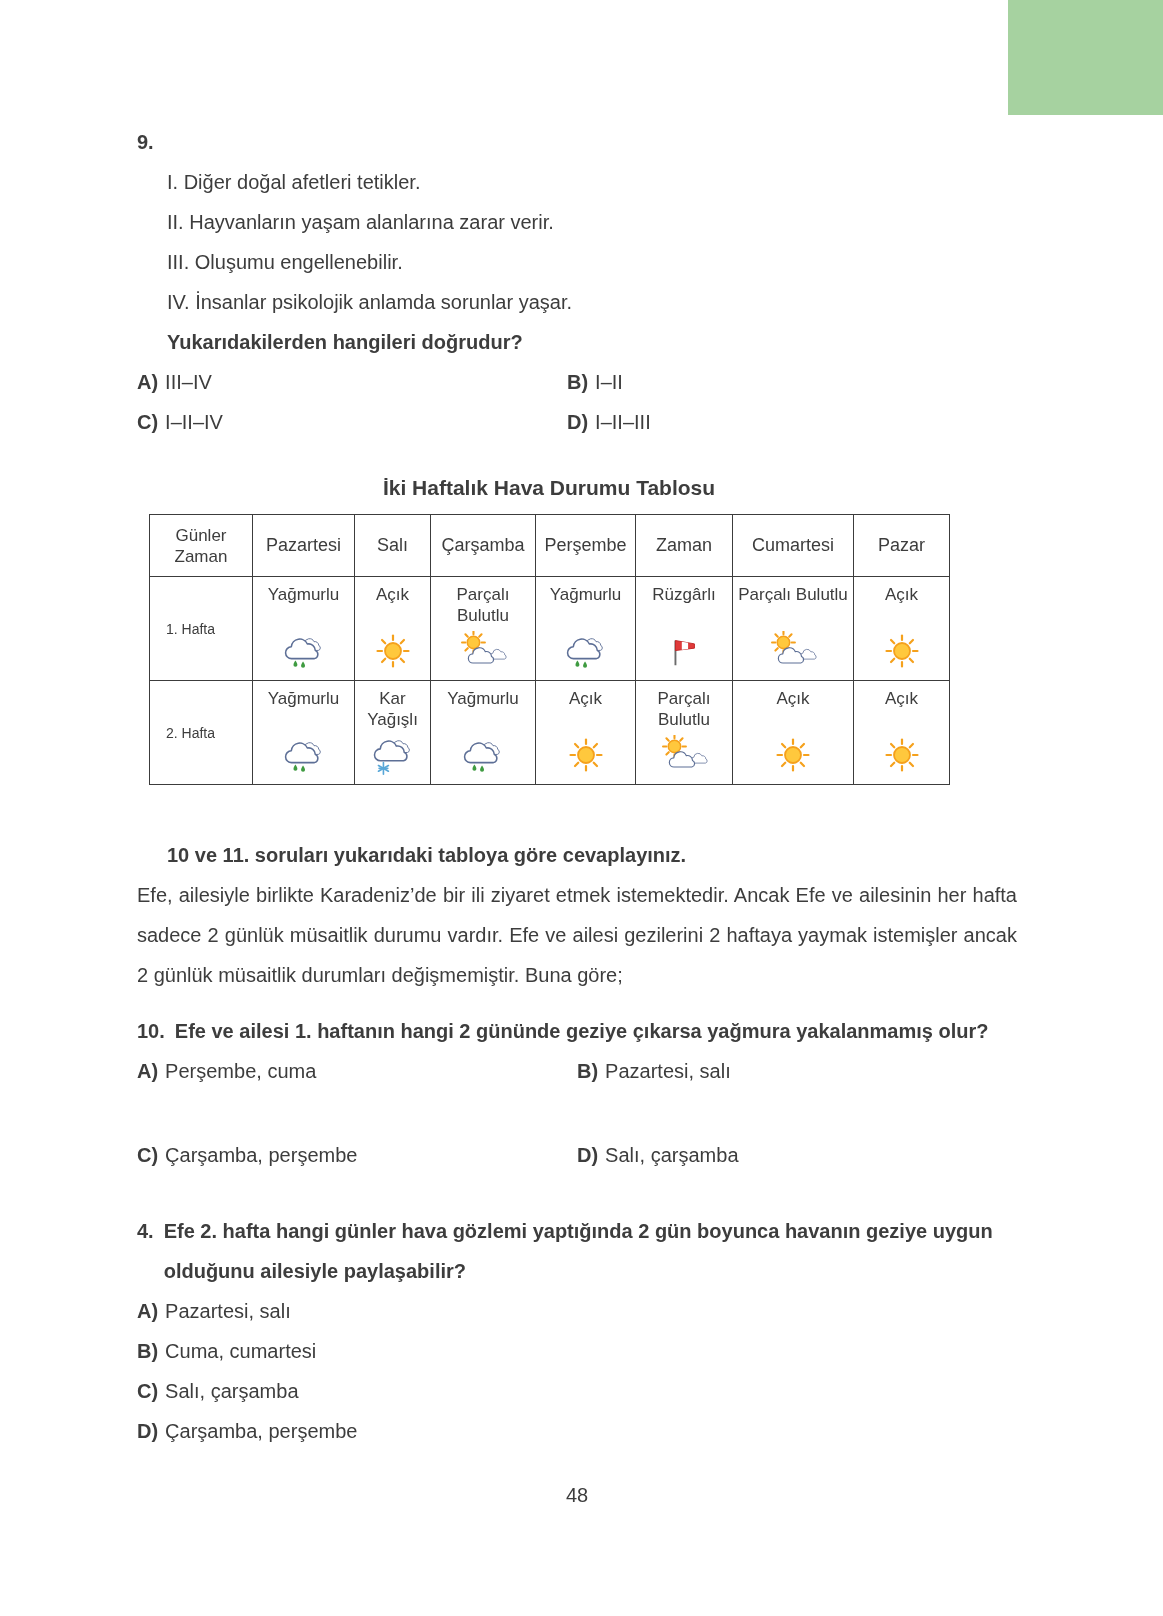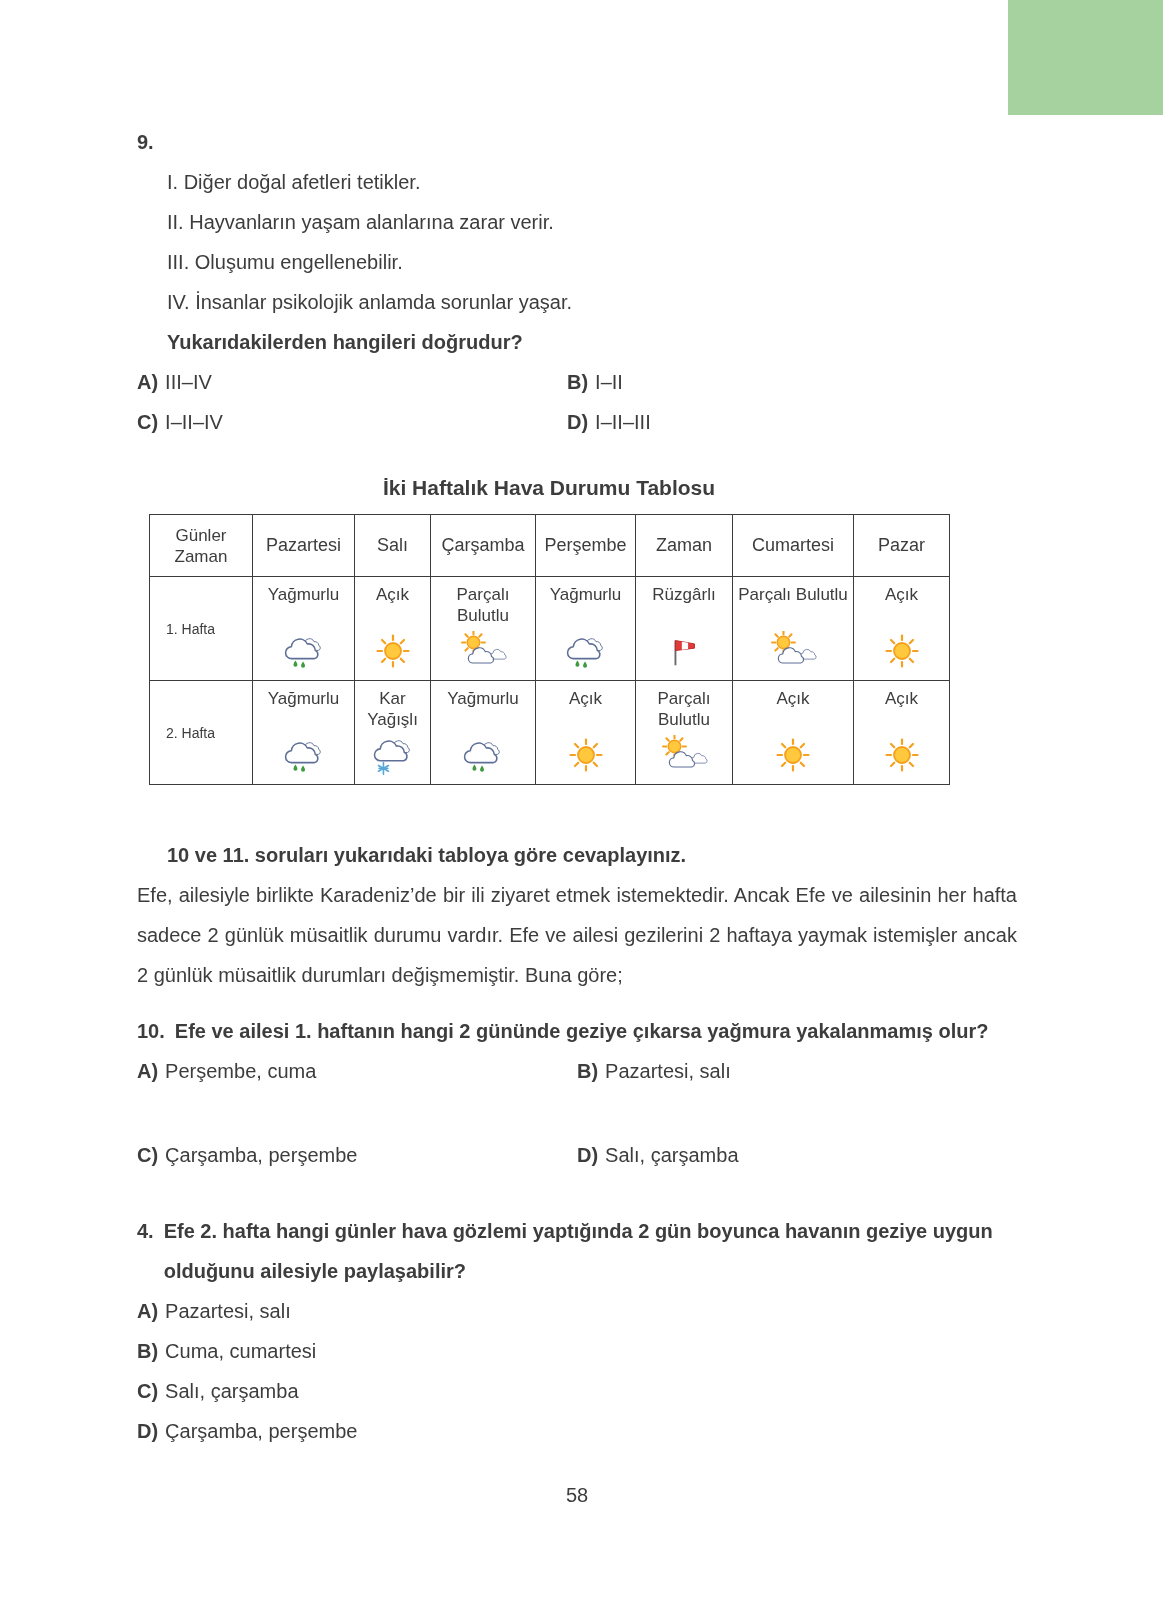--- a/index.html
+++ b/index.html
@@ -461,16 +461,16 @@
         </div>
         <div class="opt">
           <span class="letter">C)</span><span>Salı, çarşamba</span>
         </div>
         <div class="opt">
           <span class="letter">D)</span><span>Çarşamba, perşembe</span>
         </div>
       </div>
     </section>
 
-    <div class="page-number">58</div>
+    <div class="page-number">48</div>
 
   </div>
 </div>
 
 </body></html>

